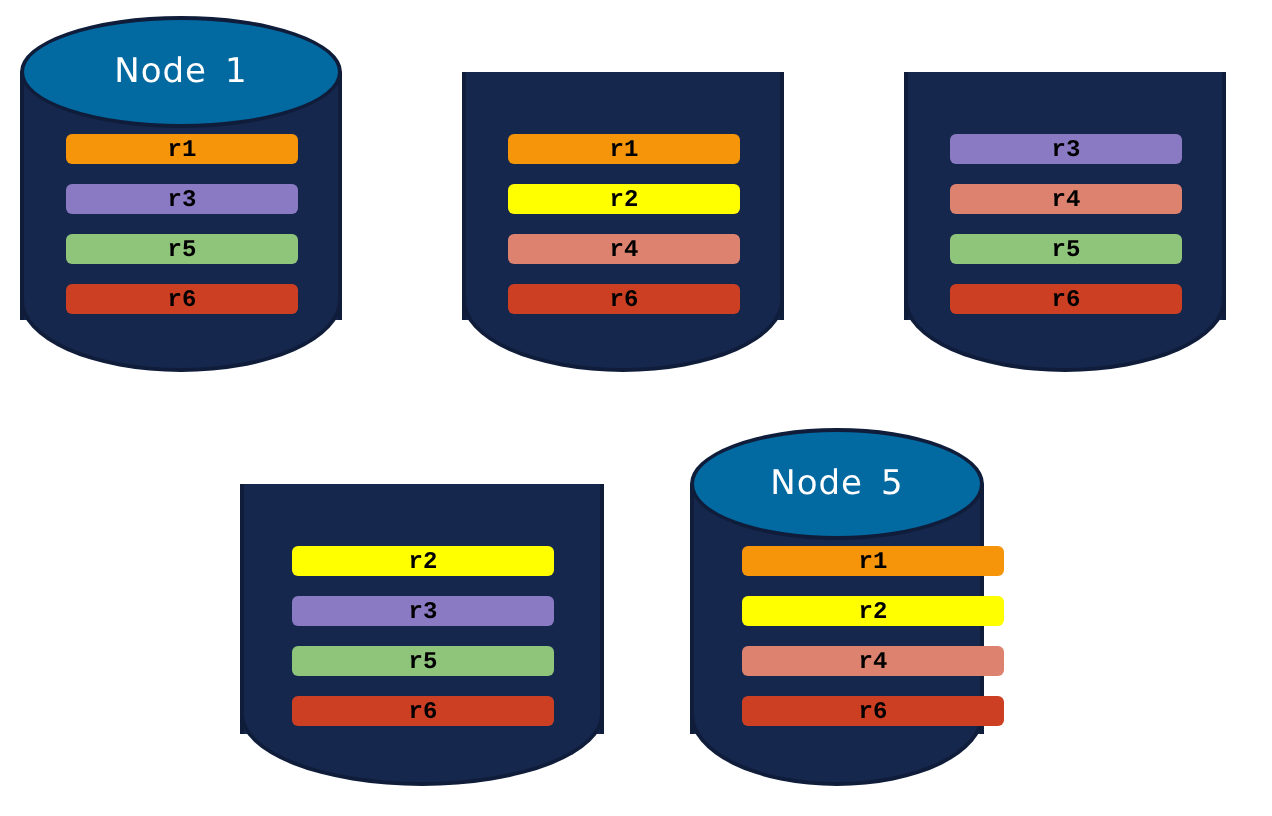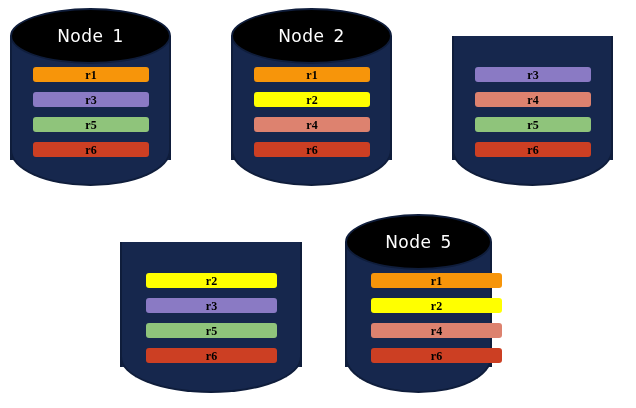--- a/index.html
+++ b/index.html
@@ -42,21 +42,21 @@
     background: #16274d;
     border: 2px solid #0f1d3b;
     border-top: none;
     border-radius: 0 0 50% 50% / 0 0 100% 100%;
   }
   .cyl-top {
     position: absolute;
     left: 0;
     width: 100%;
     box-sizing: border-box;
-    background: #000000;
+    background: #0369a1;
     border: 2px solid #0f1d3b;
     border-radius: 50%;
     display: flex;
     align-items: center;
     justify-content: center;
     z-index: 3;
   }
   .node-label {
     color: #ffffff;
     font-size: 17px;
@@ -77,21 +77,21 @@
   }
   .bar {
     height: 15px;
     border-radius: 3px;
     display: flex;
     align-items: center;
     justify-content: center;
     font-size: 12px;
     font-weight: bold;
     color: #000000;
-    font-family: Liberation Serif, serif;
+    font-family: Liberation Mono, monospace;
     line-height: 1;
   }
   .bar + .bar {
     margin-top: 10px;
   }
 </style>
 </head>
 <body style="background: rgb(255, 255, 255);">
 
 <div id="canvas">
@@ -112,23 +112,20 @@
           <span>r5</span>
         </div>
         <div class="bar" style="background: rgb(204, 63, 35);">
           <span>r6</span>
         </div>
       </div>
     </div>
     <div class="node" style="left: 231px; top: 8px; width: 161px; height: 178px;">
       <div class="cyl-body" style="top: 28px; height: 124px;"></div>
       <div class="cyl-bottom" style="top: 142px; height: 36px;"></div>
-      <div class="cyl-top" style="top: 0px; height: 56px;">
-        <div class="node-label"><span>Node</span><span class="num">2</span></div>
-      </div>
       <div class="bars" style="left: 23px; width: 116px; top: 59px; height: 90px;">
         <div class="bar" style="background: rgb(247, 149, 10);">
           <span>r1</span>
         </div>
         <div class="bar" style="background: rgb(255, 255, 0);">
           <span>r2</span>
         </div>
         <div class="bar" style="background: rgb(221, 130, 111);">
           <span>r4</span>
         </div>

